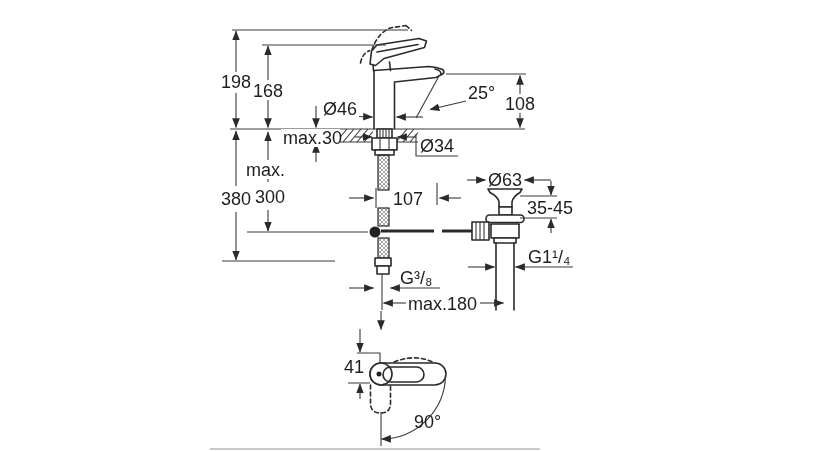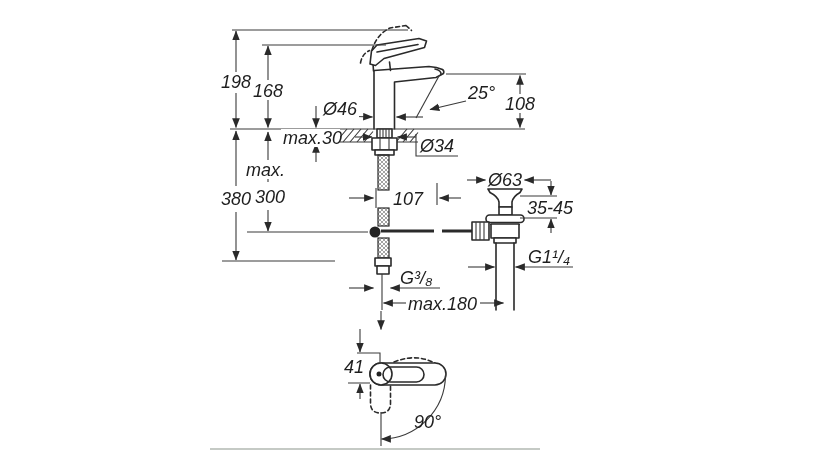--- a/index.html
+++ b/index.html
@@ -1,17 +1,17 @@
 <!DOCTYPE html>
 <html><head>
 <meta charset="utf-8">
 <style>
   html,body{margin:0;padding:0;background:#ffffff;}
   .stage{position:relative;width:784px;height:451px;background:#ffffff;overflow:hidden;
-         font-family:"Liberation Sans","DejaVu Sans",sans-serif;font-style:italic;}
+         font-family:"Liberation Sans","DejaVu Sans",sans-serif;}
   svg{position:absolute;left:0;top:0;}
   svg text{font-family:"Liberation Sans","DejaVu Sans",sans-serif;font-size:18px;fill:#1e1e1e;}
   .thin{stroke:#3a3a3a;stroke-width:1.1;fill:none;}
   .draw{stroke:#2a2a2a;stroke-width:1.6;fill:none;stroke-linejoin:round;stroke-linecap:round;}
   .drawf{stroke:#2a2a2a;stroke-width:1.6;fill:#ffffff;stroke-linejoin:round;}
   .dash{stroke-dasharray:4 3;}
   .bg{fill:#ffffff;stroke:none;}
 </style>
 </head>
 <body>

